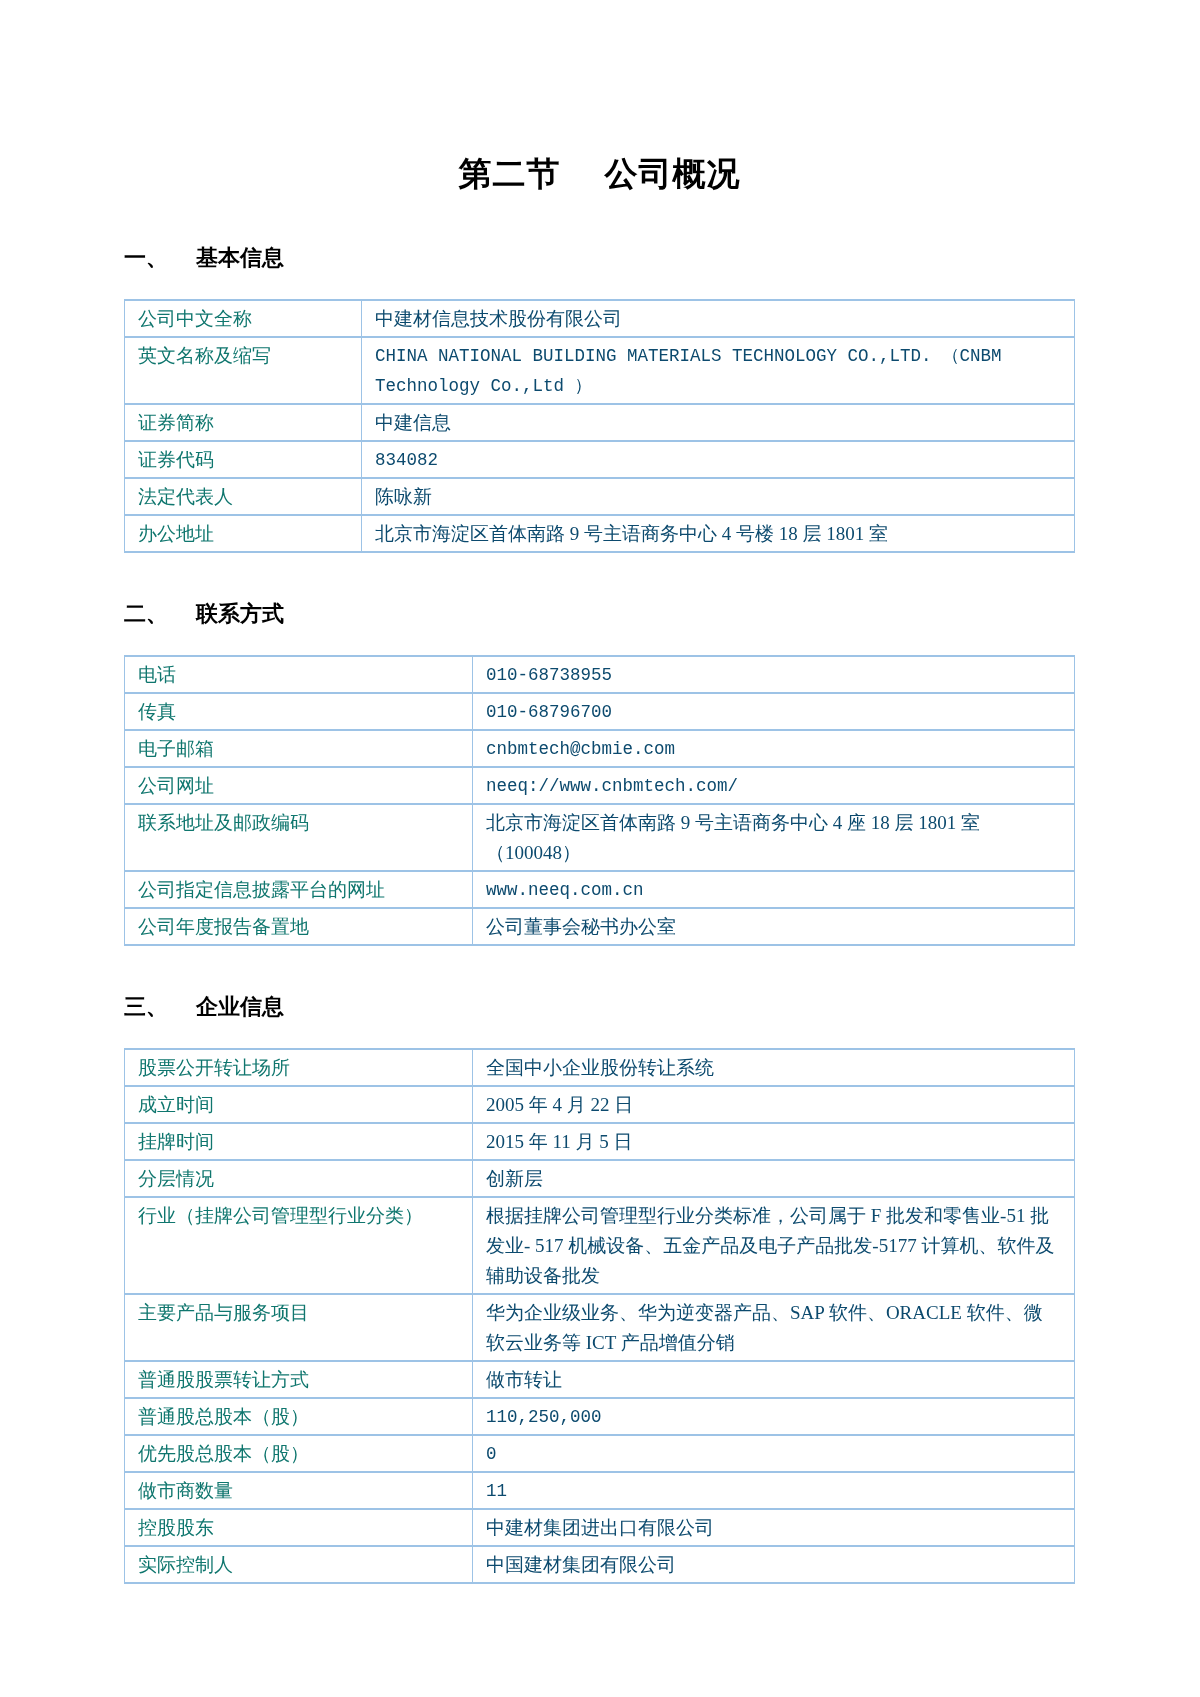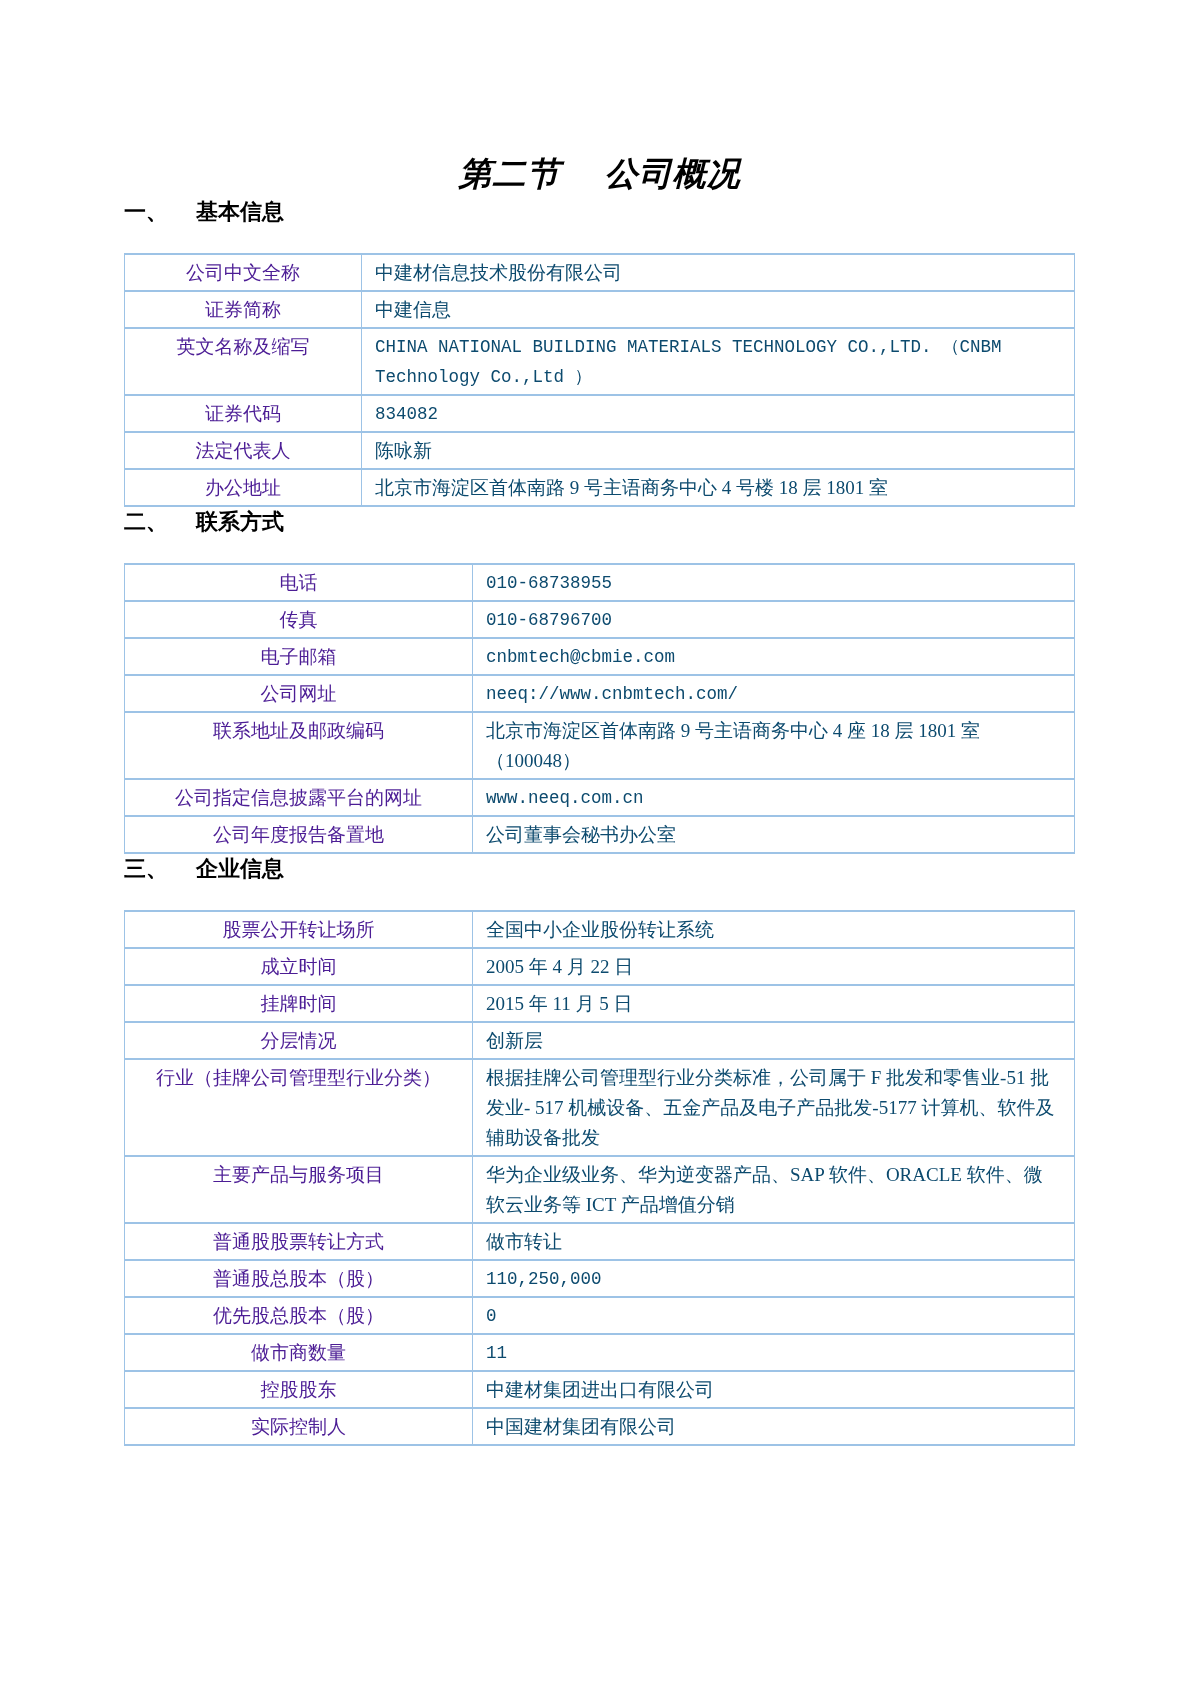--- a/index.html
+++ b/index.html
@@ -19,24 +19,24 @@
     width: 951px;
   }
   .doc-title {
     margin-top: 152px;
     text-align: center;
     font-family: "Liberation Sans", "DejaVu Sans", sans-serif;
     font-weight: bold;
     font-size: 33px;
     letter-spacing: 1px;
     color: #000000;
-    font-style: italic;
   }
   .doc-title .title-no { margin-right: 44px; }
   .section-heading {
+    margin-top: 46px;
     margin-bottom: 26px;
     font-family: "Liberation Sans", "DejaVu Sans", sans-serif;
     font-weight: bold;
     font-size: 22px;
     color: #000000;
   }
   .section-heading .sec-no {
     display: inline-block;
     width: 72px;
   }
@@ -48,21 +48,21 @@
   }
   table.kv td {
     border: 1px solid #9dc3e6;
     border-top-width: 2px;
     border-bottom-width: 2px;
     padding: 3px 13px 2px 13px;
     line-height: 30px;
     vertical-align: top;
     word-break: break-word;
   }
-  table.kv td.label { color: #4c1d95; text-align: center; }
+  table.kv td.label { color: #0f766e; }
   table.kv td.value { color: #0c4a6e; }
   table.cols-narrow col.c1 { width: 237px; }
   table.cols-wide  col.c1 { width: 348px; }
   .mono {
     font-family: "Liberation Mono", "DejaVu Sans Mono", monospace;
     font-size: 17.5px;
   }
   .tbl-wrap { margin-bottom: 0; }
 </style>
 </head>
@@ -82,26 +82,26 @@
       <colgroup>
           <col class="c1">
           <col class="c2">
         </colgroup>
       <tbody>
           <tr>
             <td class="label">公司中文全称</td>
             <td class="value">中建材信息技术股份有限公司</td>
           </tr>
           <tr>
+            <td class="label">英文名称及缩写</td>
+            <td class="value mono">CHINA NATIONAL BUILDING MATERIALS TECHNOLOGY CO.,LTD. （CNBM Technology Co.,Ltd ）</td>
+          </tr>
+          <tr>
             <td class="label">证券简称</td>
             <td class="value">中建信息</td>
-          </tr>
-          <tr>
-            <td class="label">英文名称及缩写</td>
-            <td class="value mono">CHINA NATIONAL BUILDING MATERIALS TECHNOLOGY CO.,LTD. （CNBM Technology Co.,Ltd ）</td>
           </tr>
           <tr>
             <td class="label">证券代码</td>
             <td class="value mono">834082</td>
           </tr>
           <tr>
             <td class="label">法定代表人</td>
             <td class="value">陈咏新</td>
           </tr>
           <tr>

